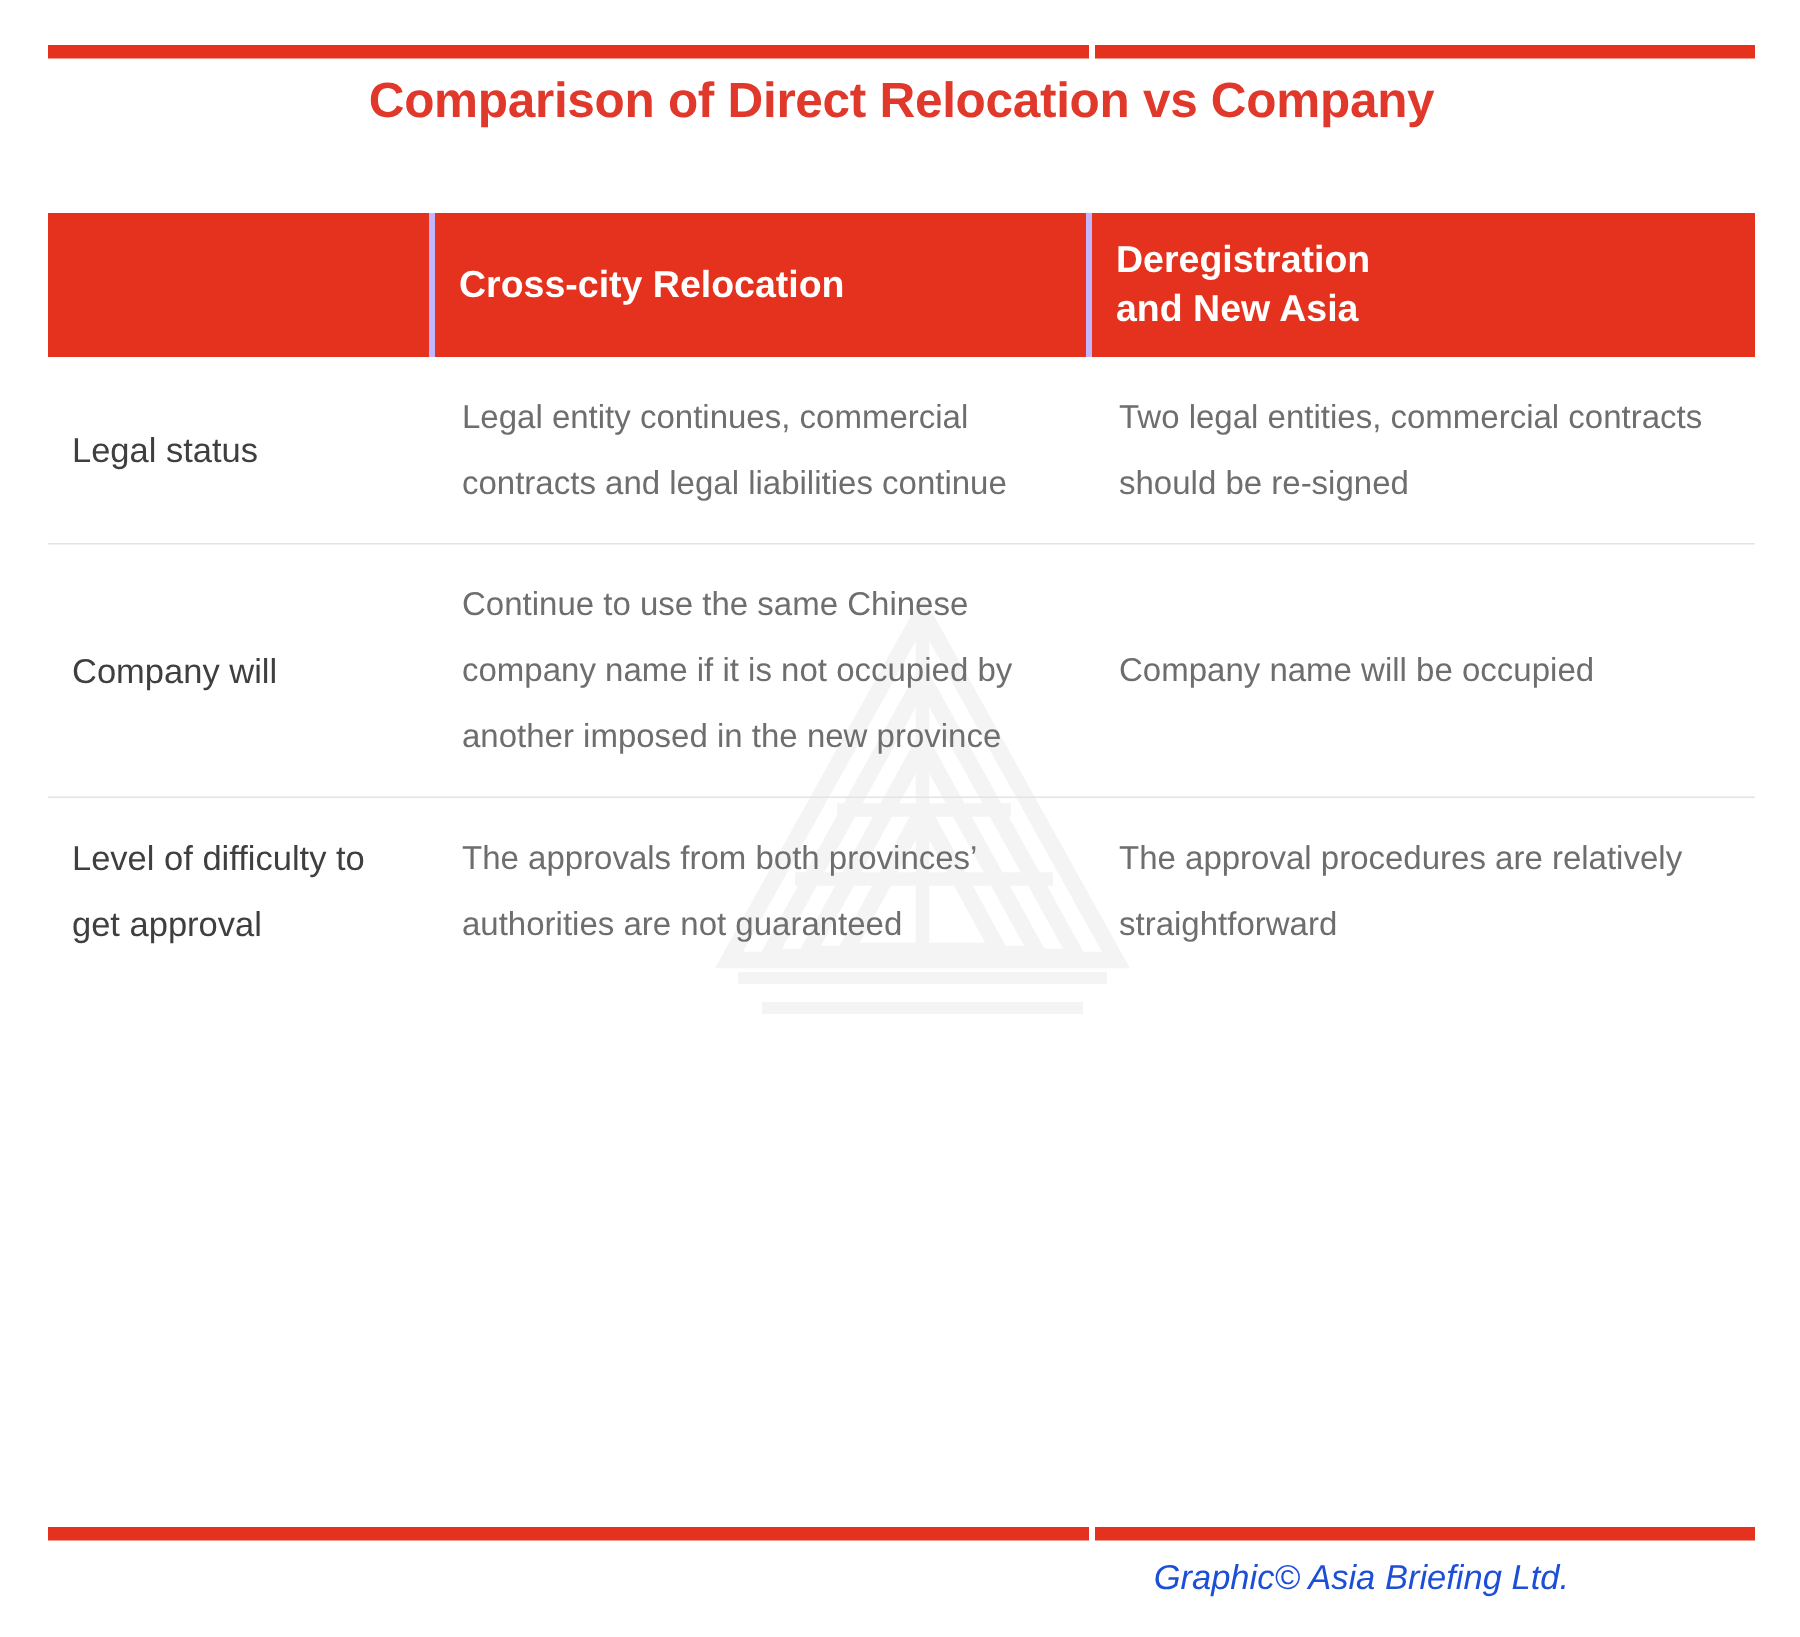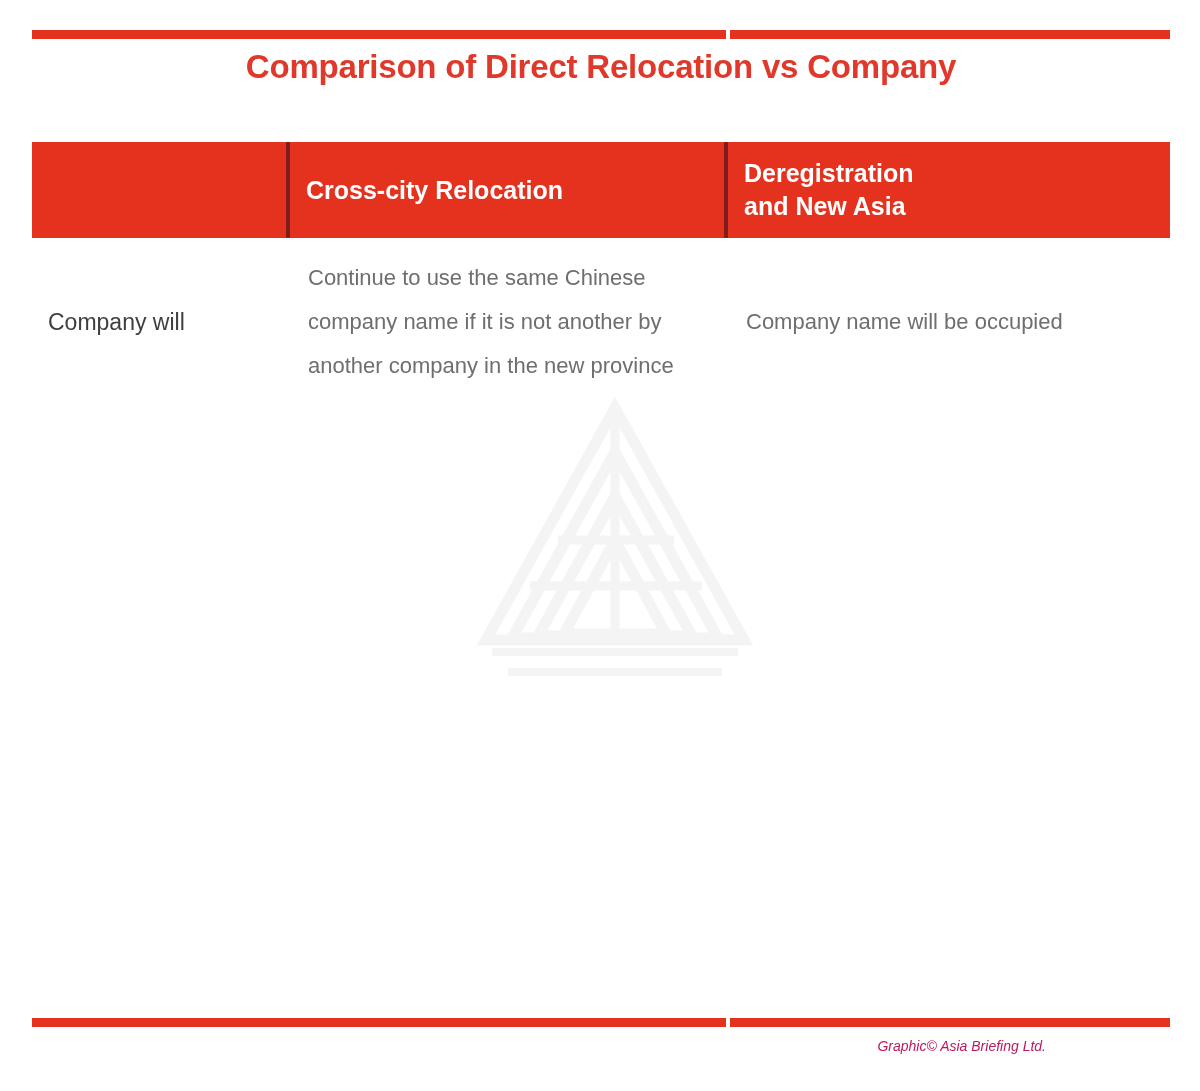--- a/index.html
+++ b/index.html
@@ -90,21 +90,21 @@
     background: #e4321f;
     height: 96px;
     padding: 0 0 0 16px;
     vertical-align: middle;
     text-align: left;
     color: #ffffff;
     font-family: "Liberation Sans", sans-serif;
     font-weight: bold;
     font-size: 25px;
     line-height: 33px;
-    border-right: 4px solid #7f1d1d;
+    border-right: 4px solid #c4b5fd;
   }
   .tbl thead th.last { border-right: none; }
   .tbl thead th.blank { padding: 0; }
 
   
   .tbl tbody td {
     vertical-align: middle;
     padding: 18px 22px 18px 16px;
     border-bottom: 1px solid #e3e3e3;
     background: transparent;
@@ -127,24 +127,24 @@
     font-weight: normal;
   }
   .tbl tbody td.col2 { padding-left: 20px; }
   .tbl tbody td.col3 { padding-left: 20px; }
 
   
   .credit {
     position: absolute;
     right: 30px;
     top: 1038px;
-    color: #be185d;
+    color: #1d4ed8;
     font-family: "Liberation Sans", sans-serif;
     font-style: italic;
-    font-size: 14px;
+    font-size: 23px;
     white-space: nowrap;
   }
 </style>
 </head>
 <body>
 
 <div class="infographic">
 
   <div class="rule rule-top">
     <div class="notch"></div>
@@ -183,29 +183,39 @@
         <th class="blank"></th>
         <th>Cross-city Relocation</th>
         <th class="last">
           <span>Deregistration</span><br>
           <span>and New Asia</span>
         </th>
       </tr>
     </thead>
     <tbody>
 
+      <tr>
+        <td class="cell-label">Legal status</td>
+        <td class="cell-text col2">Legal entity continues, commercial contracts and legal liabilities continue</td>
+        <td class="cell-text col3">Two legal entities, commercial contracts should be re-signed</td>
+      </tr>
 
 
 
       <tr>
         <td class="cell-label">Company will</td>
-        <td class="cell-text col2">Continue to use the same Chinese company name if it is not another by another company in the new province</td>
+        <td class="cell-text col2">Continue to use the same Chinese company name if it is not occupied by another imposed in the new province</td>
         <td class="cell-text col3">Company name will be occupied</td>
       </tr>
 
+      <tr>
+        <td class="cell-label">Level of difficulty to get approval</td>
+        <td class="cell-text col2">The approvals from both provinces’ authorities are not guaranteed</td>
+        <td class="cell-text col3">The approval procedures are relatively straightforward</td>
+      </tr>
 
 
     </tbody>
   </table>
 
   <div class="rule rule-bottom">
     <div class="notch"></div>
   </div>
 
   <div class="credit">Graphic© Asia Briefing Ltd.</div>

